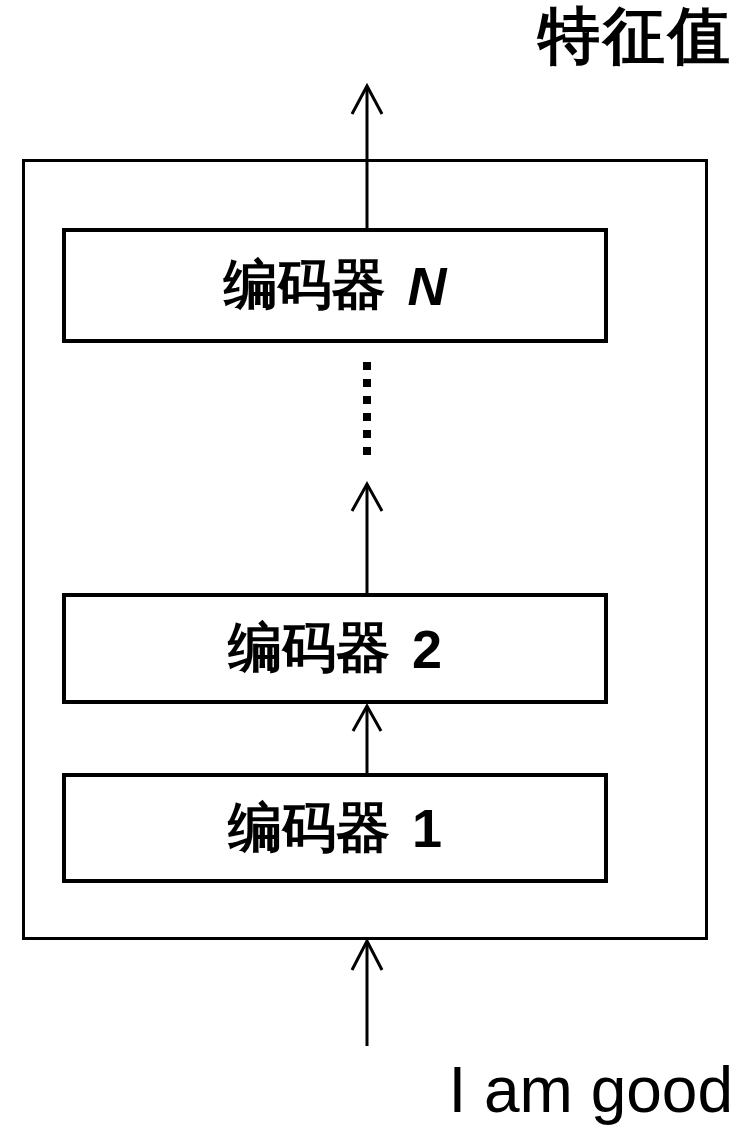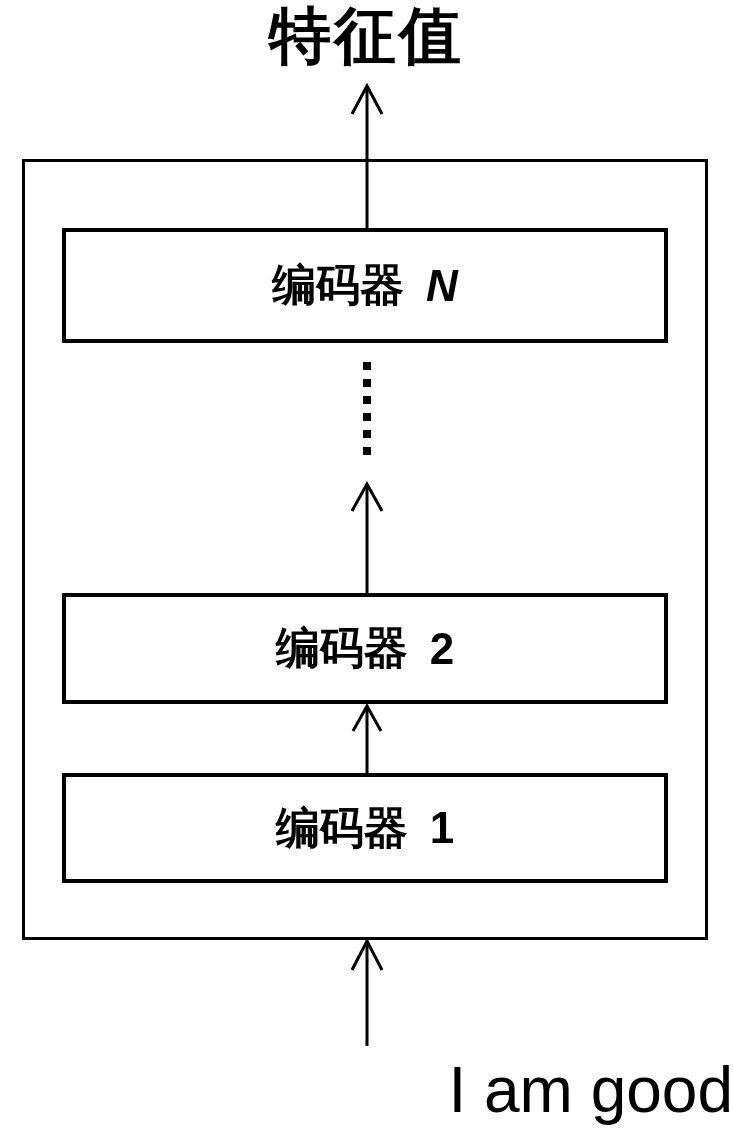--- a/index.html
+++ b/index.html
@@ -14,21 +14,21 @@
     background: #ffffff;
     font-family: "Liberation Sans", sans-serif;
     color: #000000;
     overflow: hidden;
   }
   .label-top {
     position: absolute;
     left: 0;
     right: 0;
     top: 0;
-    text-align: center;
+    text-align: right;
     font-size: 62px;
     font-weight: 600;
     letter-spacing: 3px;
     line-height: 72px;
     white-space: nowrap;
   }
   .label-bottom {
     position: absolute;
     left: 0;
     right: 0;
@@ -45,28 +45,28 @@
     top: 159px;
     width: 686px;
     height: 781px;
     border: 3px solid #000000;
     box-sizing: border-box;
     background: transparent;
   }
   .enc-box {
     position: absolute;
     left: 62px;
-    width: 606px;
+    width: 546px;
     border: 4px solid #000000;
     box-sizing: border-box;
     background: #ffffff;
     display: flex;
     align-items: center;
     justify-content: center;
-    font-size: 44px;
+    font-size: 54px;
     font-weight: 600;
     white-space: nowrap;
   }
   .enc-box .enc-index {
     margin-left: 22px;
     font-weight: 600;
   }
   .enc-box .enc-index.italic {
     font-style: italic;
   }

